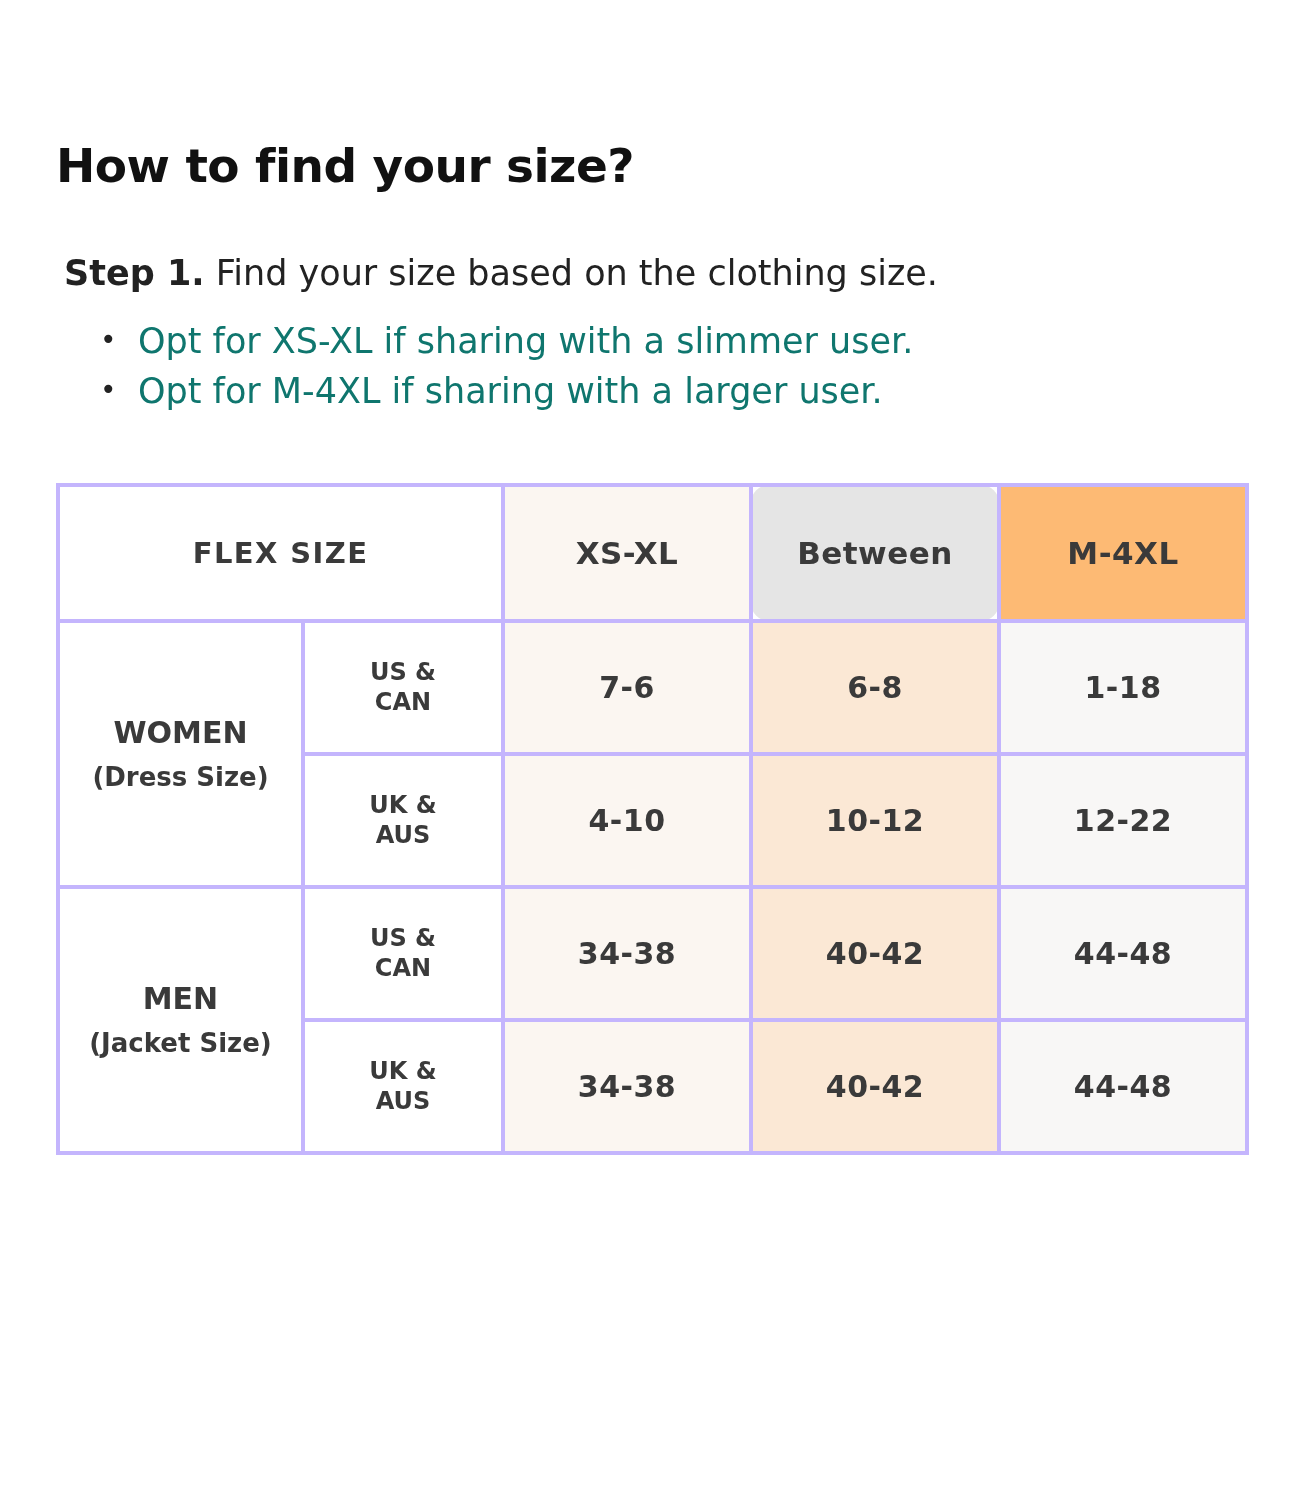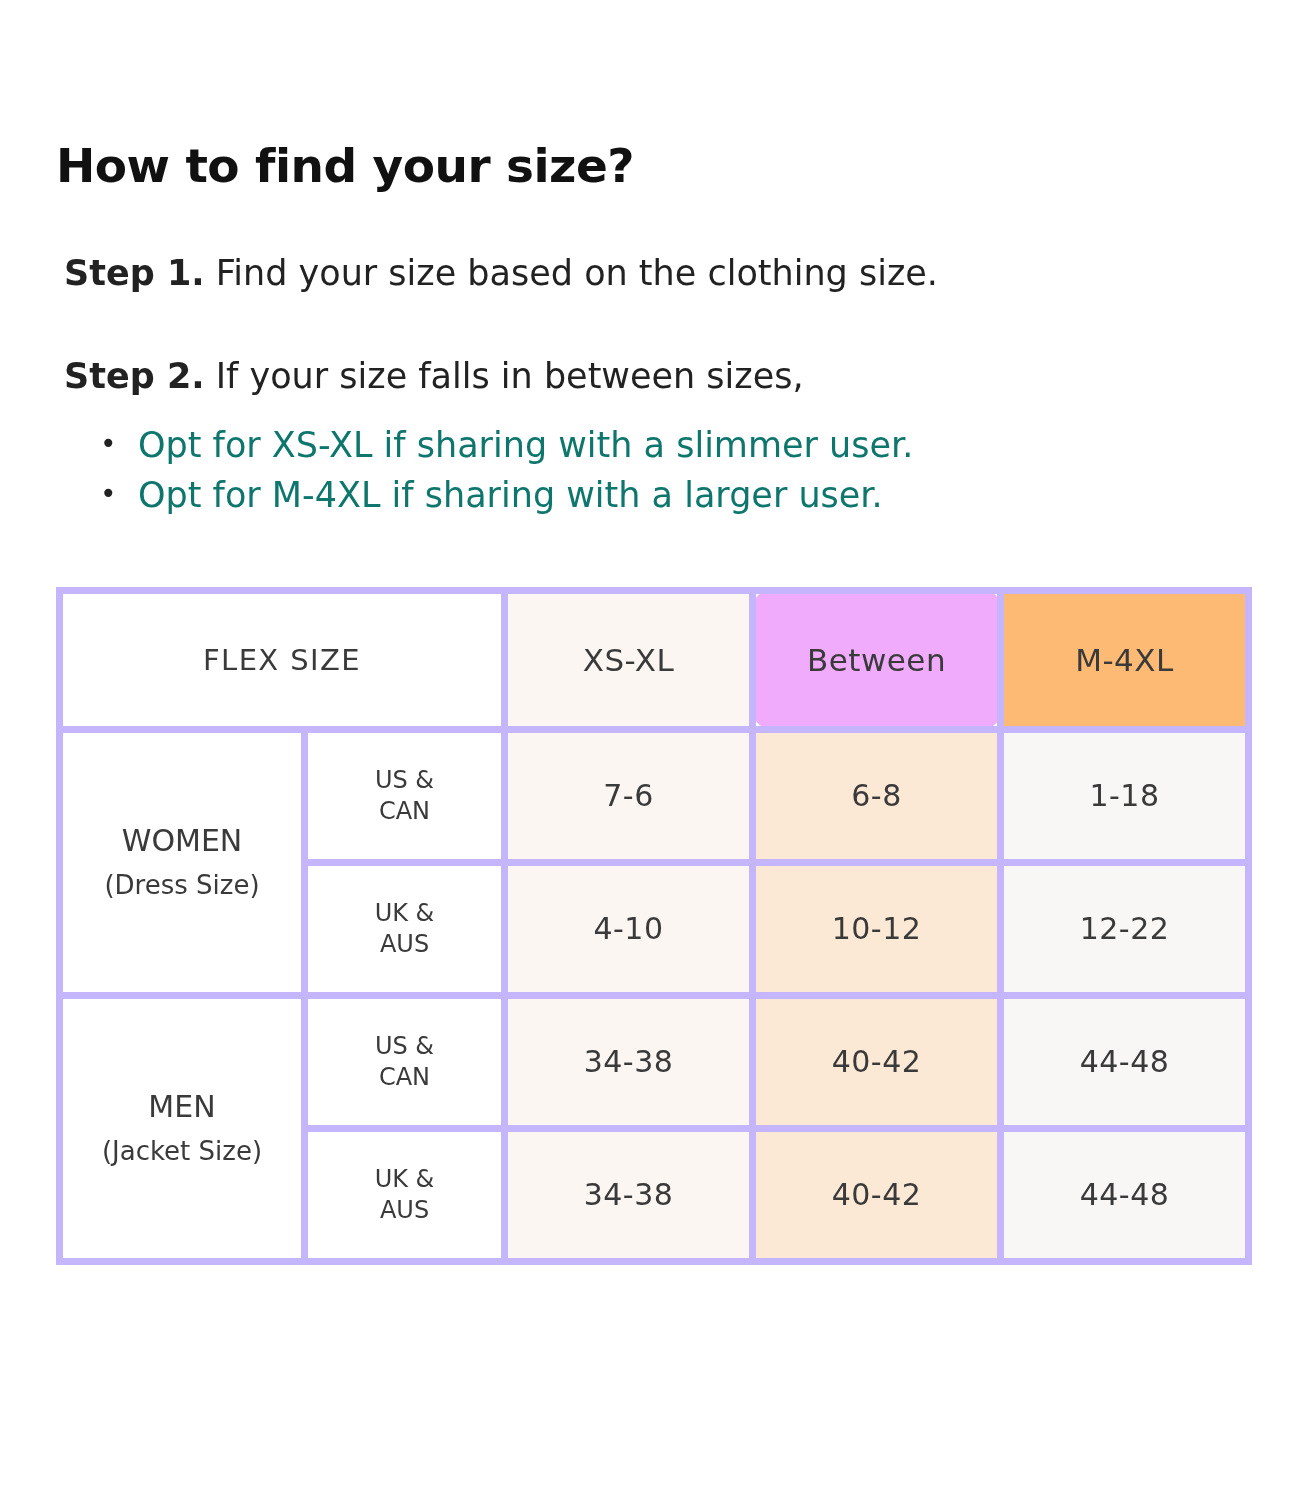--- a/index.html
+++ b/index.html
@@ -63,22 +63,22 @@
     color: #222222;
   }
 
   table.size-table {
     margin-top: 66px;
     border-collapse: collapse;
     width: 1190px;
     table-layout: fixed;
   }
   table.size-table td, table.size-table th {
-    border: 7px solid #c4b5fd;
-    font-weight: 400;
+    border: 4px solid #c4b5fd;
+    font-weight: 700;
     color: #3a3a3a;
     text-align: center;
     vertical-align: middle;
     padding: 0;
     margin-left: 16px;
   }
   .col-group { width: 245px; }
   .col-region { width: 200px; }
   .col-val { width: 248px; }
 
@@ -87,21 +87,21 @@
     letter-spacing: 1.4px;
     color: #3a3a3a;
     height: 132px;
   }
   .hdr-xs {
     background: #fbf6f1;
     font-size: 31px;
     letter-spacing: 0.5px;
   }
   .hdr-between {
-    background: #f0abfc;
+    background: #e5e5e5;
     font-size: 31px;
     letter-spacing: 0.5px;
     border-radius: 18px;
   }
   .hdr-m {
     background: #fdba74;
     font-size: 31px;
     letter-spacing: 0.5px;
   }
 
@@ -137,23 +137,20 @@
 <body>
 
 <div class="page">
 
   <h1 class="title">How to find your size?</h1>
 
   <p class="step">
     <span class="lead">Step 1.</span><span> Find your size based on the clothing size.</span>
   </p>
 
-  <p class="step">
-    <span class="lead">Step 2.</span><span> If your size falls in between sizes,</span>
-  </p>
 
   <ul class="bullets">
     <li>Opt for XS-XL if sharing with a slimmer user.</li>
     <li>Opt for M-4XL if sharing with a larger user.</li>
   </ul>
 
   <table class="size-table">
     <colgroup>
       <col class="col-group">
       <col class="col-region">

